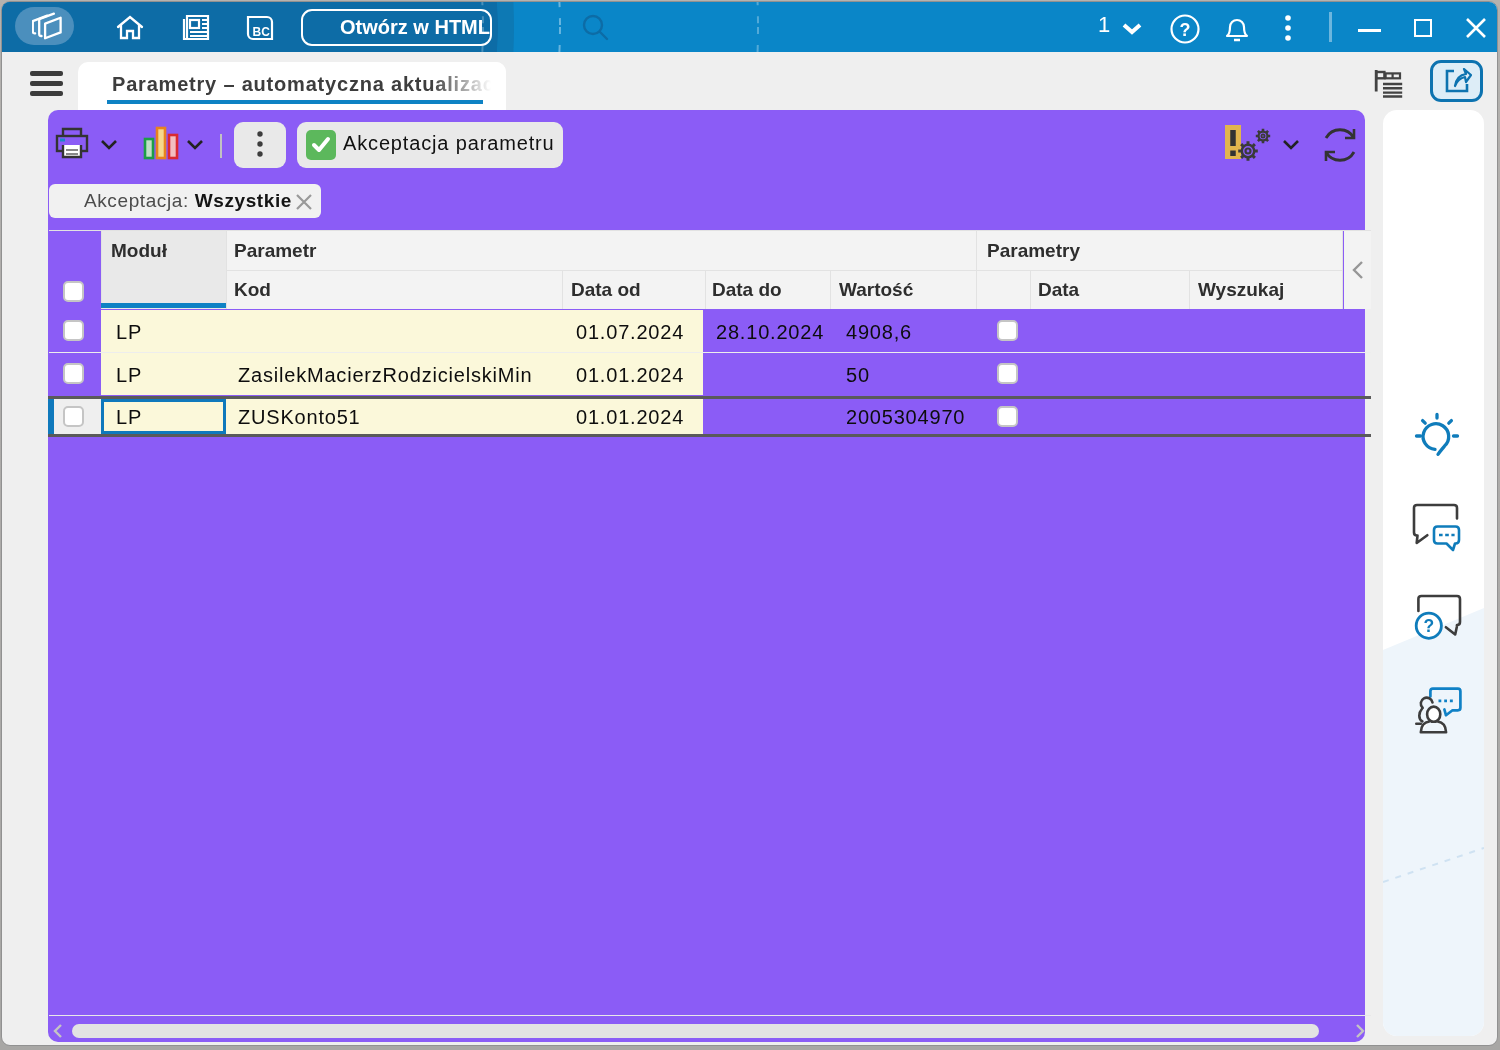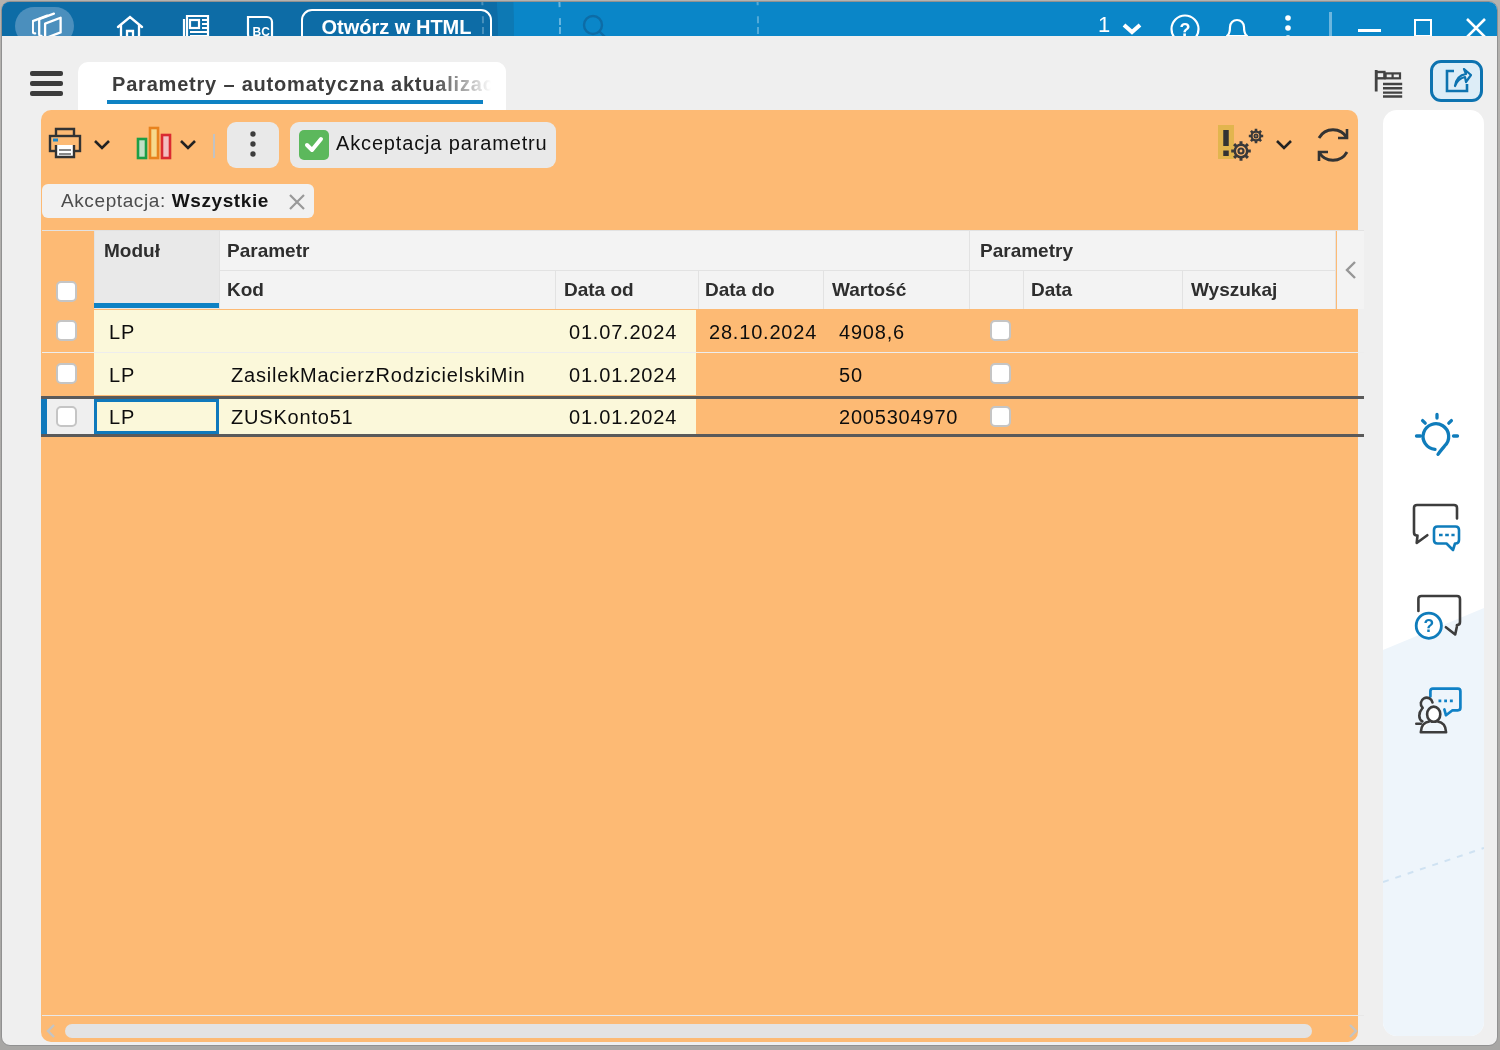--- a/index.html
+++ b/index.html
@@ -1,32 +1,32 @@
 <!DOCTYPE html>
 <html><head><meta charset="utf-8"><style>
 *{margin:0;padding:0;box-sizing:border-box}
 html,body{width:1500px;height:1050px;overflow:hidden;font-family:"Liberation Sans",sans-serif;background:linear-gradient(#b4b2af,#aeacaa 40%,#a8a7a5)}
 .abs{position:absolute}
 #win{position:absolute;left:1px;top:1px;width:1497px;height:1045px;background:#efefef;border:1px solid #919191;border-radius:9px;overflow:hidden}
 #c{position:absolute;left:-2px;top:-2px;width:1500px;height:1052px}
 
-#topbar{position:absolute;left:0;top:0;width:1498px;height:36px;overflow:hidden}
+#topbar{position:absolute;left:0;top:0;width:1498px;height:52px;overflow:hidden}
 #pill{position:absolute;left:15px;top:7px;width:59px;height:38px;background:#4b8fbd;border-radius:19px}
-#htmlbtn{position:absolute;left:301px;top:9px;width:191px;height:37px;border:2.5px solid #fff;border-radius:11px;color:#fff;font-size:20px;font-weight:bold;text-align:center;line-height:32px}
+#htmlbtn{position:absolute;left:301px;top:9px;width:191px;height:37px;border:2.5px solid #fff;border-radius:11px;color:#fff;font-size:20px;font-weight:bold;text-align:right;line-height:32px}
 #search{position:absolute;left:566px;top:8px;width:446px;height:38px;background:#b7ddf1;border:1px solid #8cc2e2;border-radius:10px;color:#0d6ca6;font-size:20px;line-height:36px}
 #search span{margin-left:56px}
 .tbtxt{color:#fff;font-size:20px}
 
 #tab{position:absolute;left:78px;top:62px;width:428px;height:48px;background:#fff;border-radius:10px 10px 0 0;overflow:hidden}
 #tabtxt{position:absolute;left:34px;top:11px;font-size:20px;font-weight:bold;color:#3d3d3d;white-space:nowrap;letter-spacing:0.8px}
 #tabfade{position:absolute;right:0;top:0;width:75px;height:44px;background:linear-gradient(90deg,rgba(255,255,255,0),#fff 80%)}
 #tabline{position:absolute;left:107px;top:100px;width:376px;height:4px;background:#0e82c4}
 #sharebtn{position:absolute;left:1430px;top:60px;width:53px;height:42px;background:#ddedf7;border:3px solid #0d73b0;border-radius:11px}
 
-#panel{position:absolute;left:41px;top:110px;width:1317px;height:932px;background:#fdba74;border-radius:10px}
+#panel{position:absolute;left:48px;top:110px;width:1317px;height:932px;background:#8b5cf6;border-radius:10px}
 .gbtn{position:absolute;background:#e9e9e9;border-radius:9px;height:46px;top:12px}
 #chip{position:absolute;left:1px;top:74px;width:272px;height:34px;background:#f1f1f1;border-radius:6px;font-size:19px;color:#4c4c4c;line-height:33px;letter-spacing:0.6px}
 
 .hline{position:absolute;background:#e2e2e2;height:1px}
 .vline{position:absolute;background:#e2e2e2;width:1px}
 .hcell{position:absolute;background:#f3f3f3}
 .htxt{font-size:19px;font-weight:bold;color:#2e2e2e;line-height:38px;position:absolute;white-space:nowrap}
 .cell{font-size:20px;color:#0d0d0d;position:absolute;white-space:nowrap;letter-spacing:0.8px}
 .cb{position:absolute;width:21px;height:21px;border:2px solid #c5c5c5;border-radius:5px;background:#fff}
 .yellow{position:absolute;left:53px;width:602px;height:42px;background:#fbf8da}
@@ -178,21 +178,21 @@
  </svg>
  <svg width="38" height="38" style="position:absolute;left:1273px;top:16px" viewBox="0 0 38 38">
   <g fill="none" stroke="#333" stroke-width="2.8">
    <path d="M33 12 A16 16 0 0 0 5 12"></path>
    <path d="M5 26 A16 16 0 0 0 33 26"></path>
    <path d="M33 3 v9 h-9" stroke-width="2.6"></path>
    <path d="M5 35 v-9 h9" stroke-width="2.6"></path>
   </g>
  </svg>
 
- <div id="chip"><span style="margin-left:19px">Akceptacja: <b style="color:#141414">Wszystkie</b></span></div>
+ <div id="chip"><span style="margin-left:35px">Akceptacja: <b style="color:#141414">Wszystkie</b></span></div>
  <svg width="20" height="20" style="position:absolute;left:246px;top:82px" viewBox="0 0 20 20">
   <path d="M3 3 L17 17 M17 3 L3 17" stroke="#999" stroke-width="2.2"></path>
  </svg>
 
  <div class="hcell" style="left:178px;top:121px;width:1116px;height:78px"></div>
  <div class="hcell" style="left:53px;top:121px;width:125px;height:78px;background:#e9e9e9"></div>
  <div class="hcell" style="left:1296px;top:121px;width:27px;height:78px"></div>
  <div class="hline" style="left:1px;top:120px;width:1322px"></div>
  <div class="hline" style="left:178px;top:160px;width:1116px"></div>
  <div class="vline" style="left:53px;top:121px;height:78px"></div>

